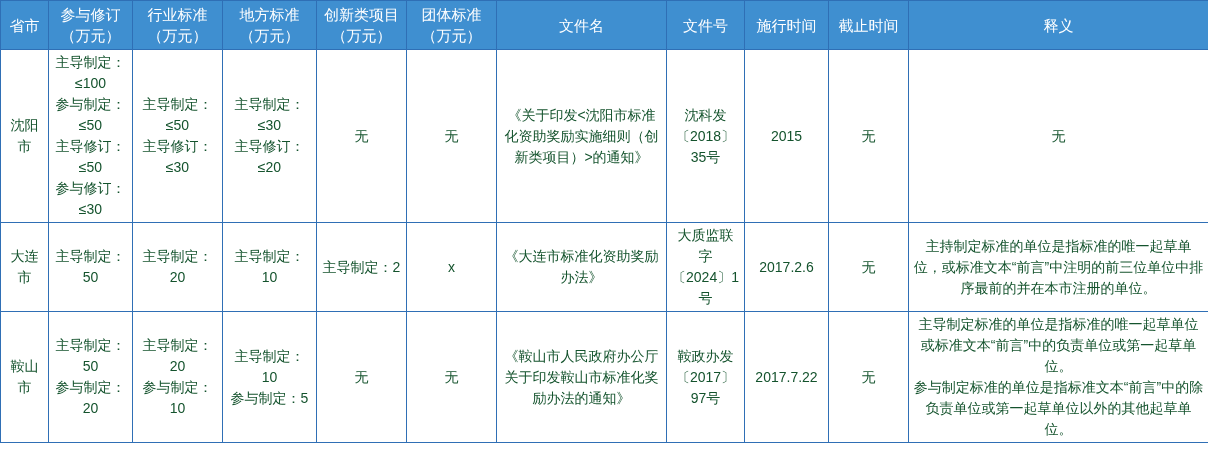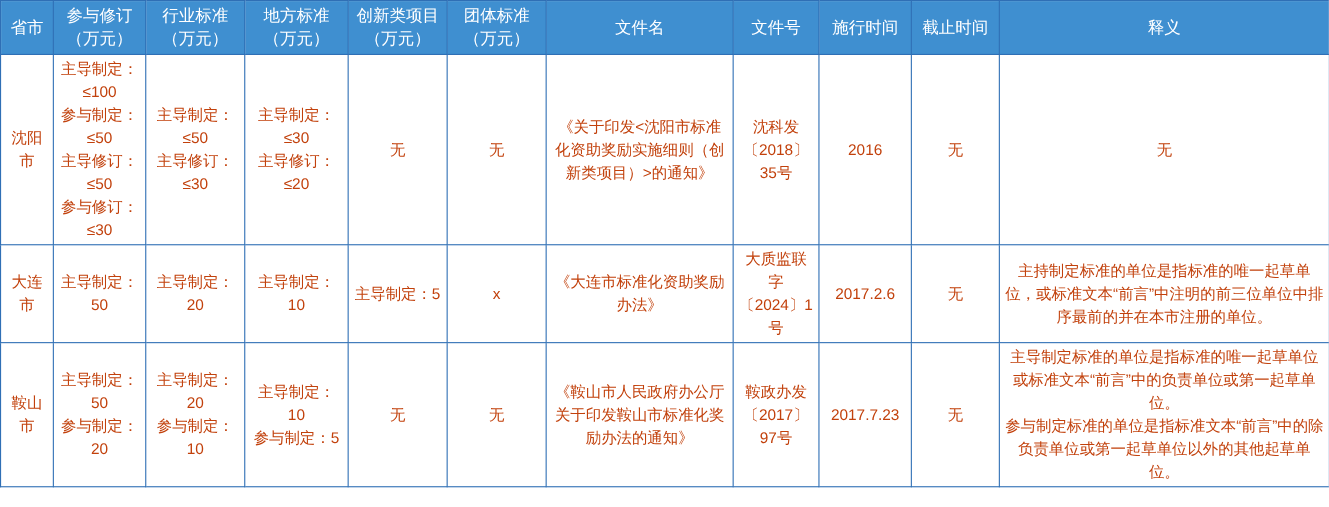--- a/index.html
+++ b/index.html
@@ -19,21 +19,21 @@
     height: 373px;
   }
   #standards-table th,
   #standards-table td {
     border: 1px solid #2f6fb5;
     padding: 2px 4px;
     text-align: center;
     vertical-align: middle;
     font-size: 14px;
     line-height: 1.5;
-    color: #c2410c;
+    color: #14532d;
     word-break: break-word;
     white-space: pre-line;
   }
   #standards-table thead th {
     background: #3f8fd0;
     color: #ffffff;
     font-weight: normal;
     font-size: 15px;
     line-height: 1.4;
     height: 44px;
@@ -106,48 +106,48 @@
 主导修订：≤50
 参与修订：≤30</td>
       <td>主导制定：≤50
 主导修订：≤30</td>
       <td>主导制定：≤30
 主导修订：≤20</td>
       <td class="blank-cell">无</td>
       <td class="blank-cell">无</td>
       <td>《关于印发&lt;沈阳市标准化资助奖励实施细则（创新类项目）&gt;的通知》</td>
       <td>沈科发〔2018〕35号</td>
-      <td>2016</td>
+      <td>2015</td>
       <td class="blank-cell">无</td>
       <td class="blank-cell">无</td>
     </tr>
     <tr>
       <td>大连市</td>
       <td>主导制定：50</td>
       <td>主导制定：20</td>
       <td>主导制定：10</td>
-      <td>主导制定：5</td>
+      <td>主导制定：2</td>
       <td class="blank-cell">x</td>
       <td>《大连市标准化资助奖励办法》</td>
       <td>大质监联字〔2024〕1号</td>
       <td>2017.2.6</td>
       <td class="blank-cell">无</td>
       <td class="note-cell">主持制定标准的单位是指标准的唯一起草单位，或标准文本“前言”中注明的前三位单位中排序最前的并在本市注册的单位。</td>
     </tr>
     <tr>
       <td>鞍山市</td>
       <td>主导制定：50
 参与制定：20</td>
       <td>主导制定：20
 参与制定：10</td>
       <td>主导制定：10
 参与制定：5</td>
       <td class="blank-cell">无</td>
       <td class="blank-cell">无</td>
       <td>《鞍山市人民政府办公厅关于印发鞍山市标准化奖励办法的通知》</td>
       <td>鞍政办发〔2017〕97号</td>
-      <td>2017.7.23</td>
+      <td>2017.7.22</td>
       <td class="blank-cell">无</td>
       <td class="note-cell">主导制定标准的单位是指标准的唯一起草单位或标准文本“前言”中的负责单位或第一起草单位。
 参与制定标准的单位是指标准文本“前言”中的除负责单位或第一起草单位以外的其他起草单位。</td>
     </tr>
   </tbody>
 </table>
 
 </body></html>

